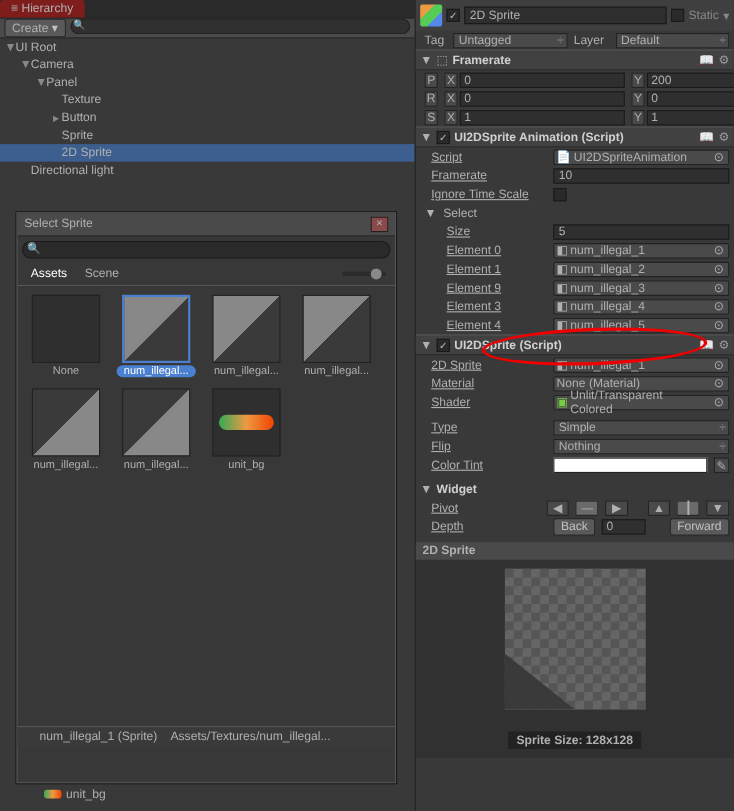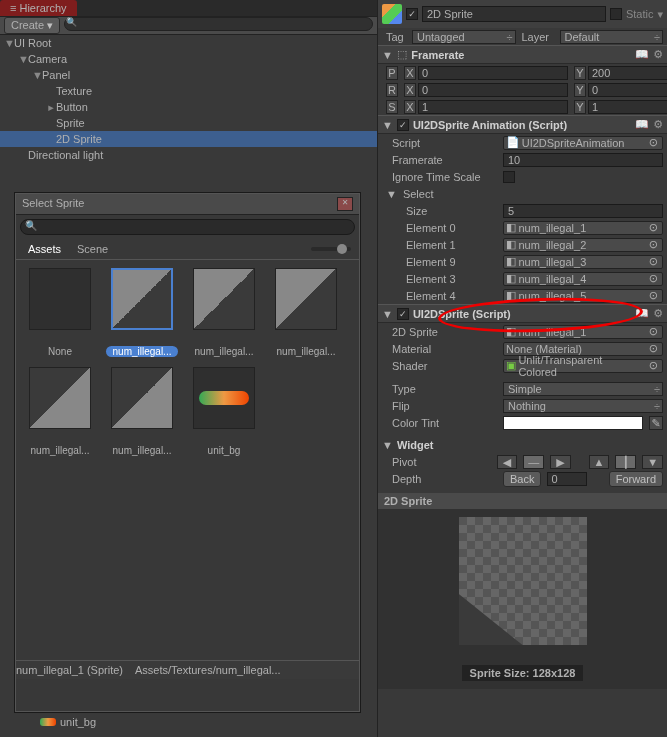--- a/index.html
+++ b/index.html
@@ -21,21 +21,21 @@
 .inspector { position:absolute; right:0; top:0; width:290px; height:737px; background:#393939; border-left:1px solid #222; }
 .insp-head { display:flex; align-items:center; padding:4px; gap:4px; background:#3f3f3f; }
 .cube-icon { width:20px; height:20px; background:linear-gradient(135deg,#e94 0%,#e94 33%,#5c5 33%,#5c5 66%,#58e 66%); border-radius:2px; }
 .chk { width:12px; height:12px; background:#2a2a2a; border:1px solid #1a1a1a; display:flex; align-items:center; justify-content:center; font-size:9px; color:#c0c0c0; }
 .name-field { flex:1; background:#2f2f2f; border:1px solid #1a1a1a; padding:1px 4px; }
 .static-lbl { color:#888; }
 .comp-head { display:flex; align-items:center; background:#414141; padding:2px 4px; gap:4px; border-top:1px solid #555; border-bottom:1px solid #2a2a2a; }
 .comp-head b { color:#d0d0d0; font-weight:bold; }
 .gear { color:#999; font-size:11px; }
 .prop-row { display:flex; align-items:center; padding:1px 4px; height:17px; gap:6px; }
-.prop-row .plabel { width:115px; padding-left:10px; }
+.prop-row .plabel { width:115px; padding-left:10px;text-decoration:underline; }
 .prop-row .plabel.sub { padding-left:24px; }
 .prop-row .pval { flex:1; background:#2f2f2f; border:1px solid #1a1a1a; padding:0 4px; height:14px; display:flex; align-items:center; }
 .obj-field { background:#4a4a4a; border:1px solid #222; flex:1; height:14px; display:flex; align-items:center; padding:0 2px; gap:2px; border-radius:2px; position:relative; }
 .obj-dot { cursor:pointer; padding:0 2px; }
 .xyz { display:flex; gap:2px; flex:1; }
 .xyz span { background:#4a4a4a; border:1px solid #222; width:12px; text-align:center; height:14px; line-height:12px; }
 .xyz input { flex:1; background:#2f2f2f; border:1px solid #1a1a1a; height:14px; padding:0 3px; color:#b0b0b0; min-width:0; }
 .dropdown { background:#4a4a4a; border:1px solid #222; flex:1; height:14px; padding:0 4px; position:relative; }
 .dropdown::after { content:"÷"; position:absolute; right:2px; top:0; color:#888; }
 .color-field { flex:1; height:14px; background:#fff; border:1px solid #222; }
@@ -59,29 +59,29 @@
 .modal-close { width:16px; height:14px; background:#8a4a4a; border:1px solid #222; text-align:center; line-height:10px; font-size:8px; }
 .modal-search { margin:4px; background:#2a2a2a; border:1px solid #1a1a1a; height:16px; border-radius:8px; padding:0 18px; position:relative; }
 .modal-search::before { content:"🔍"; position:absolute; left:4px; top:0; font-size:10px; color:#777; }
 .modal-tabs { display:flex; gap:8px; padding:2px 8px; border-bottom:1px solid #555; align-items:center; }
 .modal-tabs span { padding:2px 4px; }
 .modal-tabs .on { color:#fff; }
 .slider { flex:1; display:flex; justify-content:flex-end; }
 .slider-track { width:40px; height:4px; background:#2a2a2a; border-radius:2px; position:relative; }
 .slider-track::after { content:""; position:absolute; right:4px; top:-3px; width:10px; height:10px; background:#888; border-radius:5px; }
 .grid { display:flex; flex-wrap:wrap; padding:8px; gap:10px; align-content:flex-start; height:400px; }
-.cell { width:72px; display:flex; flex-direction:column; align-items:center; gap:16px; }
+.cell { width:72px; display:flex; flex-direction:column; align-items:center; gap:2px; }
 .thumb { width:62px; height:62px; background:#2f2f2f; border:1px solid #222; display:flex; align-items:center; justify-content:center; }
 .thumb.sel { border:2px solid #4a80d0; }
 .thumb.tri { background:linear-gradient(135deg,#888 50%,#3a3a3a 50%); }
 .thumb.tri2 { background:linear-gradient(135deg,#3a3a3a 50%,#888 50%); }
 .rainbow { width:50px; height:14px; border-radius:7px; background:linear-gradient(90deg,#3a5,#e94,#e40); }
 .cell-lbl { font-size:10px; white-space:nowrap; overflow:hidden; text-overflow:ellipsis; width:72px; text-align:center; }
 .cell-lbl.sel { background:#4a80d0; color:#fff; border-radius:6px; }
-.modal-status { display:flex; gap:12px; padding:3px 0; border-top:1px solid #555; background:#3a3a3a; font-size:10px;text-align:center; }
+.modal-status { display:flex; gap:12px; padding:3px 20px; border-top:1px solid #555; background:#3a3a3a; font-size:10px;text-align:center; }
 .proj-row { position:absolute; left:40px; top:716px; display:flex; align-items:center; gap:4px; }
 .rainbow-sm { width:16px; height:8px; border-radius:3px; background:linear-gradient(90deg,#3a5,#e94,#e40); }
 .lock-icon { color:#777; font-size:10px; }
 </style>
 </head>
 <body>
 
 <div class="panel" style="width:377px;">
   <div class="tab-bar"><span class="tab"><span>≡ </span><span>Hierarchy</span></span></div>
   <div class="toolbar">

